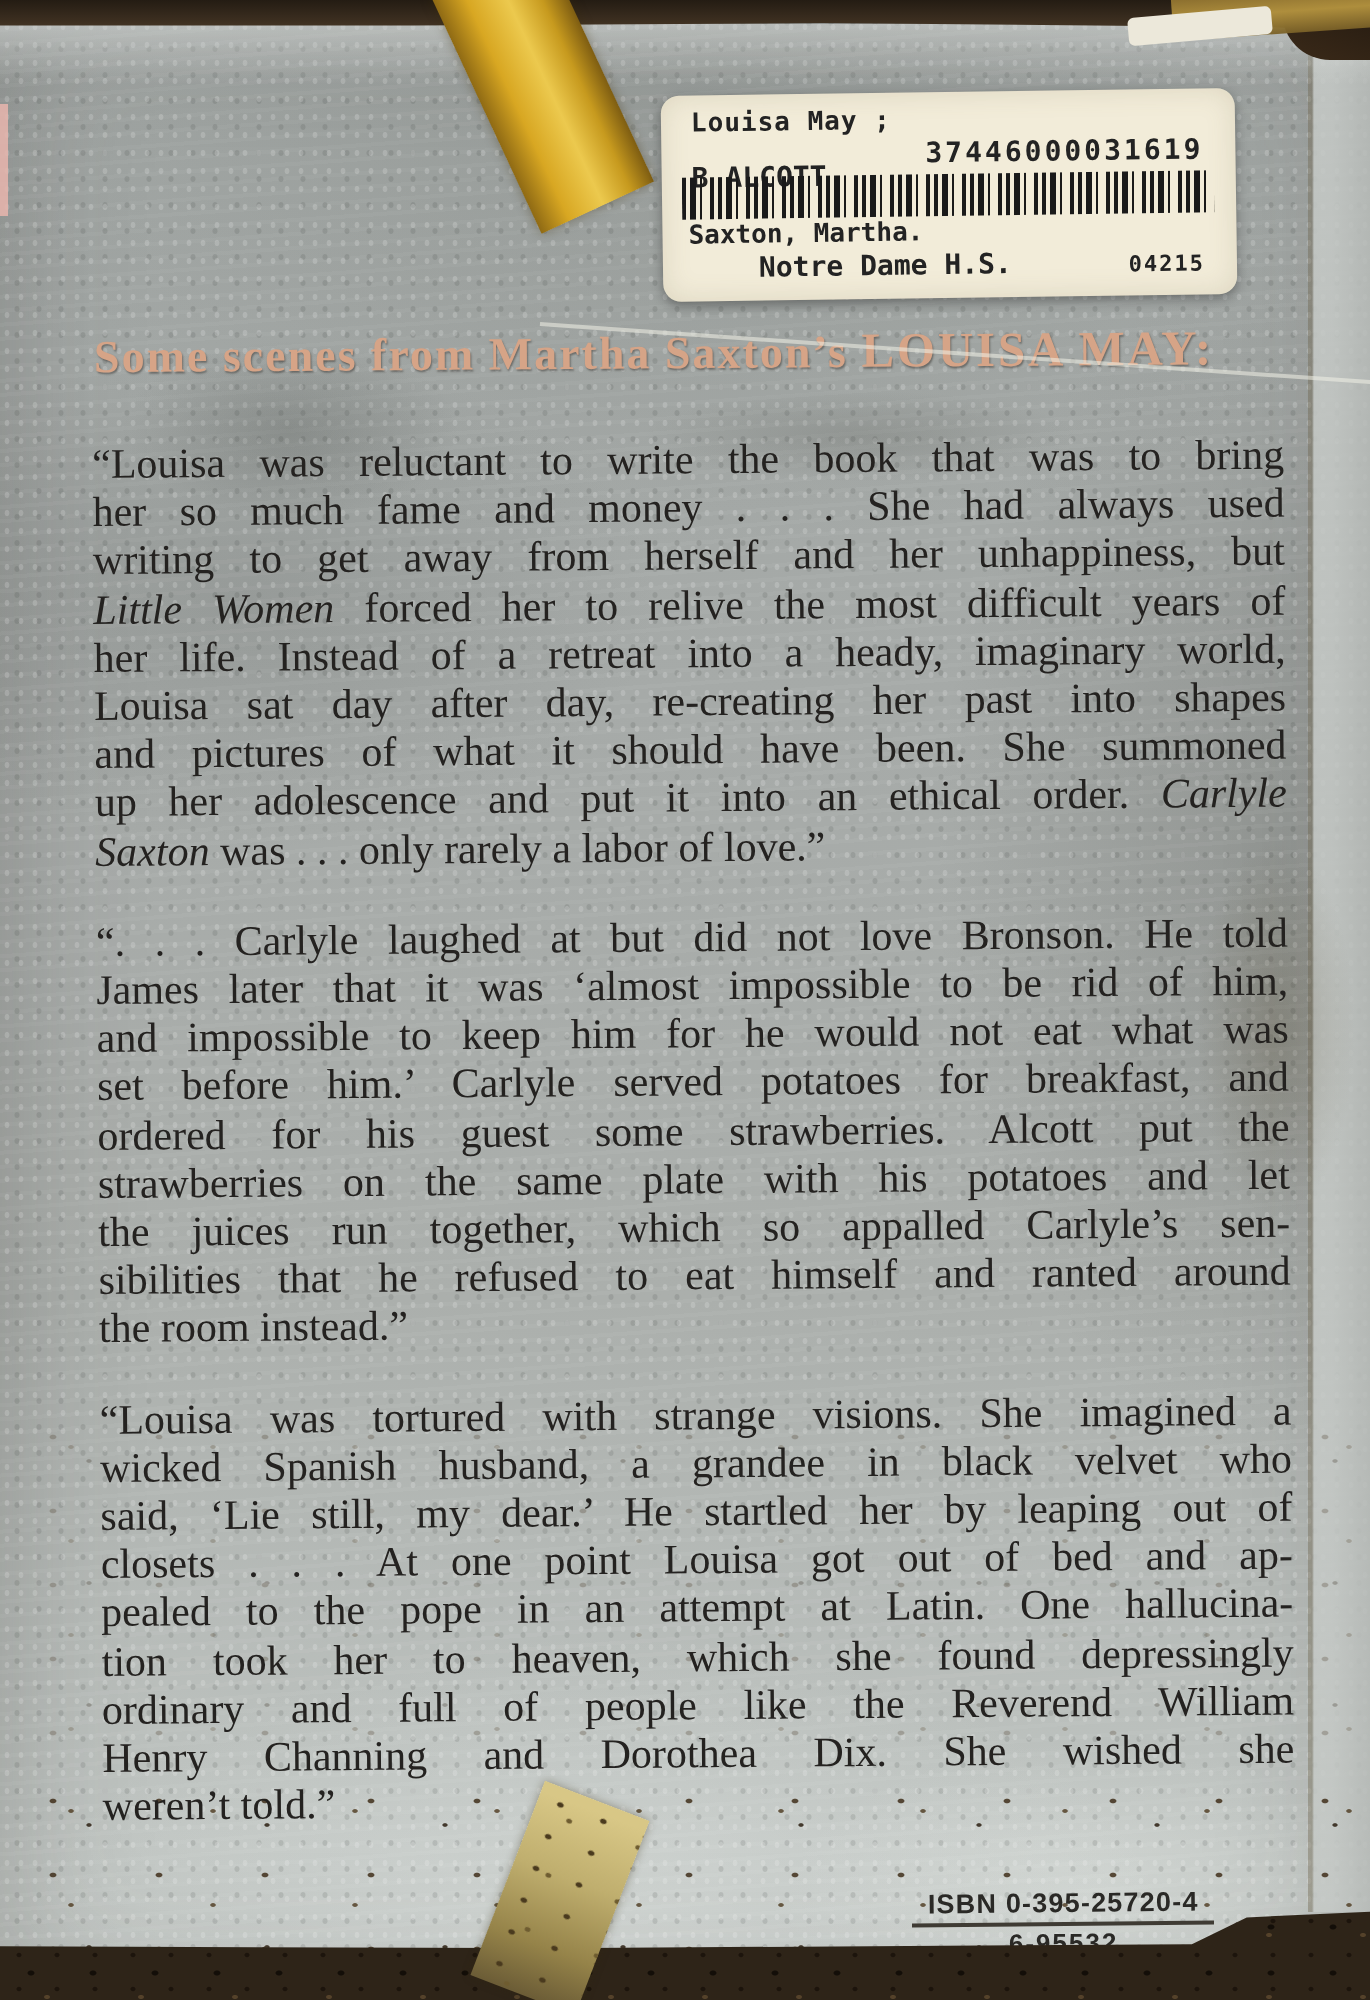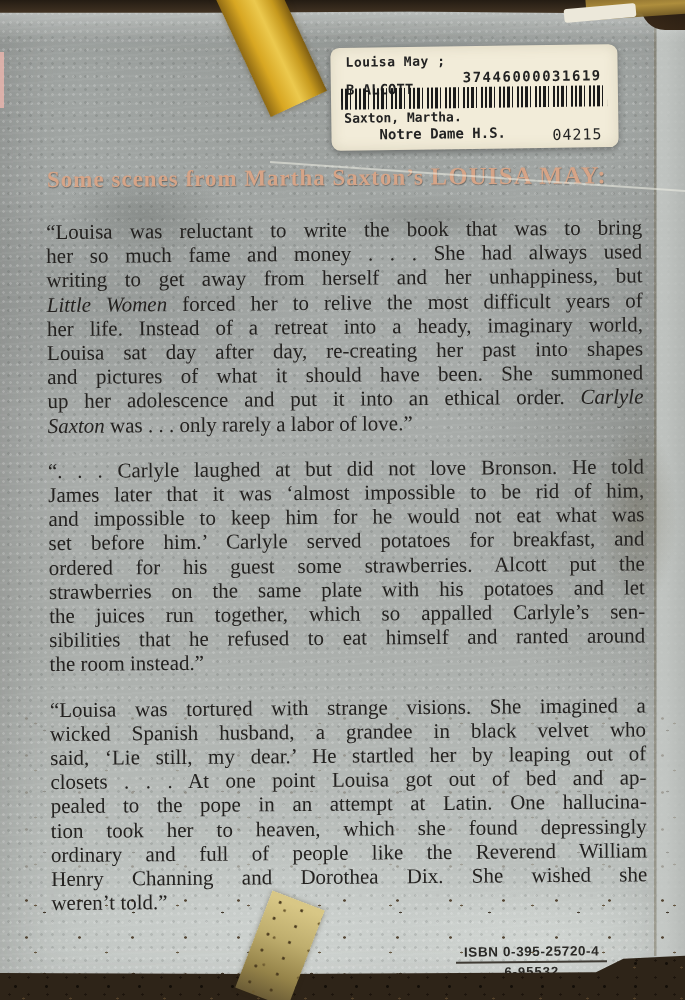--- a/index.html
+++ b/index.html
@@ -55,21 +55,21 @@
     box-shadow:0 2px 6px rgba(20,20,20,0.4), inset 0 0 14px rgba(120,110,80,0.18);
     font-family:"DejaVu Sans Mono", monospace;color:#232323;}
   .label div{position:absolute;white-space:nowrap;}
   .lab-title{left:15px;top:7px;font-size:13px;font-weight:bold;letter-spacing:.5px;}
   .lab-call{left:15px;top:34px;font-size:14px;font-weight:bold;}
   .lab-num{right:16px;top:23px;font-size:14px;font-weight:bold;letter-spacing:1.5px;}
   .lab-barcode{left:10px;top:41px;width:266px;height:21px;
     background:repeating-linear-gradient(90deg,#1a1a1a 0 2px,transparent 2px 4px,#1a1a1a 4px 7px,transparent 7px 9px,#1a1a1a 9px 10px,transparent 10px 14px,#1a1a1a 14px 16px,transparent 16px 18px);}
   .lab-author{left:13px;top:63px;font-size:13px;font-weight:bold;}
   .lab-school{left:48px;top:79px;font-size:14px;font-weight:bold;}
-  .lab-code{right:16px;top:81px;font-size:15px;font-weight:normal;letter-spacing:1px;}
+  .lab-code{right:16px;top:81px;font-size:11px;font-weight:bold;letter-spacing:1px;}
 
   .isbn{position:absolute;left:456px;top:944px;font-family:"Liberation Sans",sans-serif;
     color:#2a2926;transform:rotate(-0.6deg);z-index:3;}
   .isbn-num{font-size:13.5px;font-weight:700;letter-spacing:.6px;padding:0 8px 2px;border-bottom:2px solid #3f3b34;}
   .print-code{font-size:13px;font-weight:700;letter-spacing:1px;margin-top:1px;text-align:center;}
 
   .strip-top{position:absolute;left:0;top:0;width:685px;height:16px;z-index:4;
     background:linear-gradient(180deg,#241c13,#3a2d1f 60%,#4a3a27);
     clip-path:polygon(0 0,100% 0,100% 100%,93% 85%,60% 72%,30% 80%,0 80%);}
   .top-sheen{position:absolute;left:0;top:12px;width:685px;height:30px;

